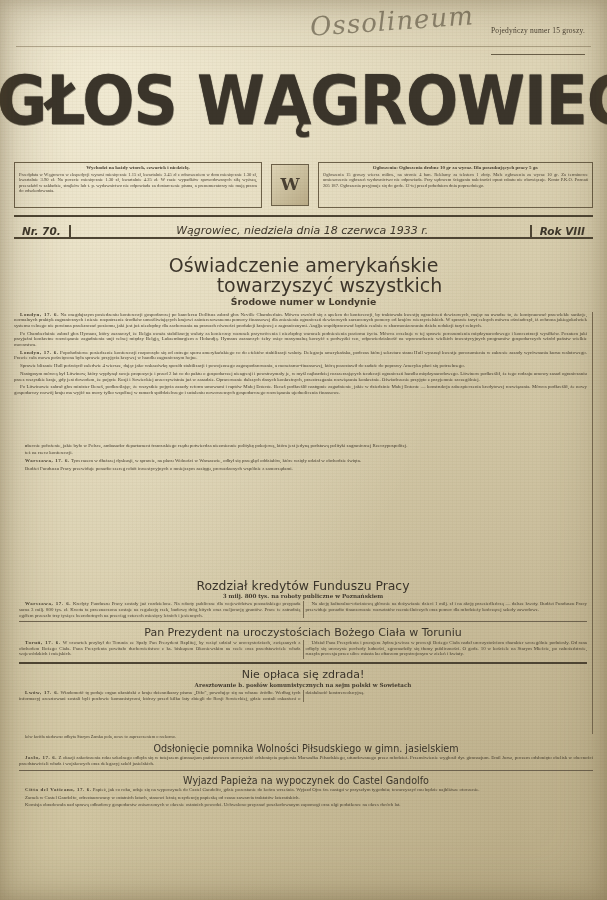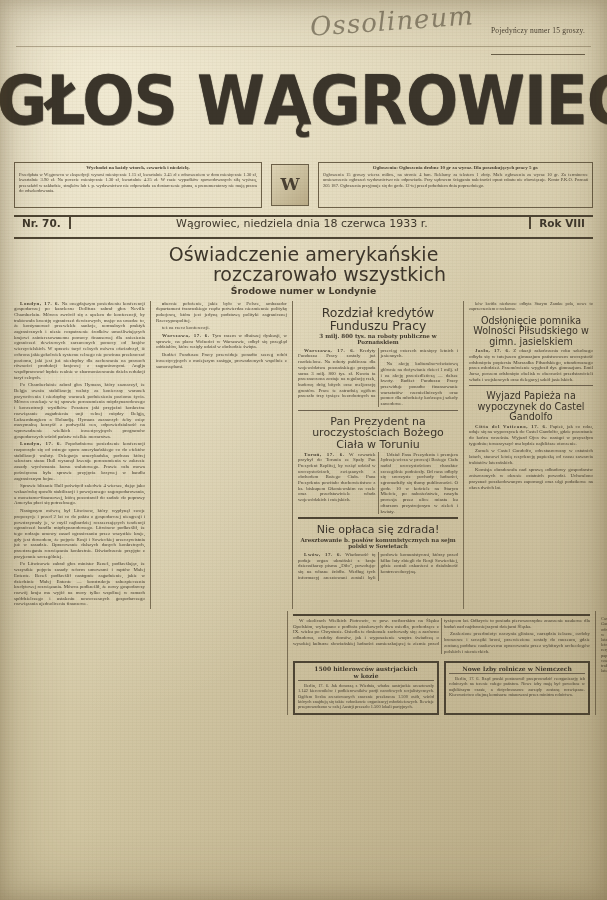--- a/index.html
+++ b/index.html
@@ -75,44 +75,45 @@
     width:38px;height:40px;border:1px solid #6d6149;
     background:linear-gradient(135deg,#ded4b6,#b9ab87);
     display:flex;align-items:center;justify-content:center;
     font-size:17px;color:#4a4133;font-weight:700;
     font-family:"DejaVu Serif",serif;
   }
 
   
   .issueline{
     margin-top:7px;border-top:2px solid #4e4534;border-bottom:2px solid #4e4534;
-    height:20px;display:flex;align-items:flex-start;
+    height:20px;display:flex;align-items:flex-end;
     font-family:"DejaVu Sans", sans-serif;
+    font-style:italic;
   }
   .issueline .seg{padding:0 8px;font-size:10.5px;color:#3f382c;white-space:nowrap;}
   .issueline .seg.nr{border-right:2px solid #4e4534;font-weight:700;}
   .issueline .seg.mid{flex:1;text-align:center;font-size:11px;padding-left:12px;}
   .issueline .seg.rok{border-left:2px solid #4e4534;font-weight:700;}
 
   
-  .lead{padding-top:5px;}
+  .lead{padding-top:16px;}
   .lead h1{
     margin:0;font-family:"DejaVu Sans",sans-serif;font-weight:400;
     font-size:19px;line-height:20px;color:#3d362b;text-align:center;
     letter-spacing:0px;
   }
   .lead h1 .l2{display:block;padding-left:52px;}
   .lead h2{
     margin:2px 0 0;font-family:"DejaVu Sans",sans-serif;font-weight:700;
     font-size:9.3px;line-height:10.5px;color:#443c2f;text-align:center;
   }
   .lead h2 .s2{display:block;}
 
   
-  .cols{display:flex;margin-top:4px;}
+  .cols{display:flex;margin-top:4px;flex-direction:column;}
   .col{font-size:4.9px;line-height:5.7px;color:#453d2f;text-align:justify;}
   .c1{flex:0 0 131px;padding-right:5px;border-right:1px solid #7a6e54;}
   .c2{flex:0 0 131px;padding:0 5px;border-right:1px solid #7a6e54;}
   .c3{flex:0 0 160px;padding:0 5px;border-right:1px solid #7a6e54;}
   .c4{flex:1;padding-left:5px;}
   .col p{margin:0 0 2px;text-indent:6px;}
   .col p.dl::first-letter{font-weight:700;}
   .dateline{font-weight:700;letter-spacing:.6px;}
   .bighead{
     font-family:"DejaVu Sans",sans-serif;font-weight:400;
@@ -170,21 +171,21 @@
 
   <div class="issueline">
     <div class="seg nr">Nr. 70.</div>
     <div class="seg mid">Wągrowiec, niedziela dnia 18 czerwca 1933 r.</div>
     <div class="seg rok">Rok VIII</div>
   </div>
 
   <div class="lead">
     <h1>
       <span>Oświadczenie amerykańskie</span>
-      <span class="l2">rozczarowało wszystkich</span>
+      <span class="l2">towarzyszyć wszystkich</span>
     </h1>
     <h2>
       <span class="s2">Środowe numer w Londynie</span>
     </h2>
   </div>
 
   <div class="cols">
 
     <div class="col c1">
       <p class="dl"><span class="dateline">Londyn, 17. 6.</span><span> Na onegdajszym posiedzeniu konferencji gospodarczej po kanclerzu Dollfuss zabrał głos Neville Chamberlain. Mówca zwrócił się z apelem do konferencji, by traktowała kwestję ograniczeń dewizowych, mając na uwadze to, że kontynuować przewlekłe sankcje, normalnych praktyk zagranicznych i niesie rozpatrzenie środków umożliwiających krajowi zainteresowanemu pomocy finansowej dla zniesienia ograniczeń dewizowych zarzuconych pomocy od krajów wierzycielskich. W sprawie taryf celnych mówca oświadczył, iż ochrona jakiegokolwiek systemu celnego nie powinna przekraczać poziomu, jaki jest już niezbędny dla zachowania na prawach równości produkcji krajowej z zagranicznymi. Anglja współpracować będzie realnie w zharmonizowaniu dzieła redukcji taryf celnych.</span></p>

